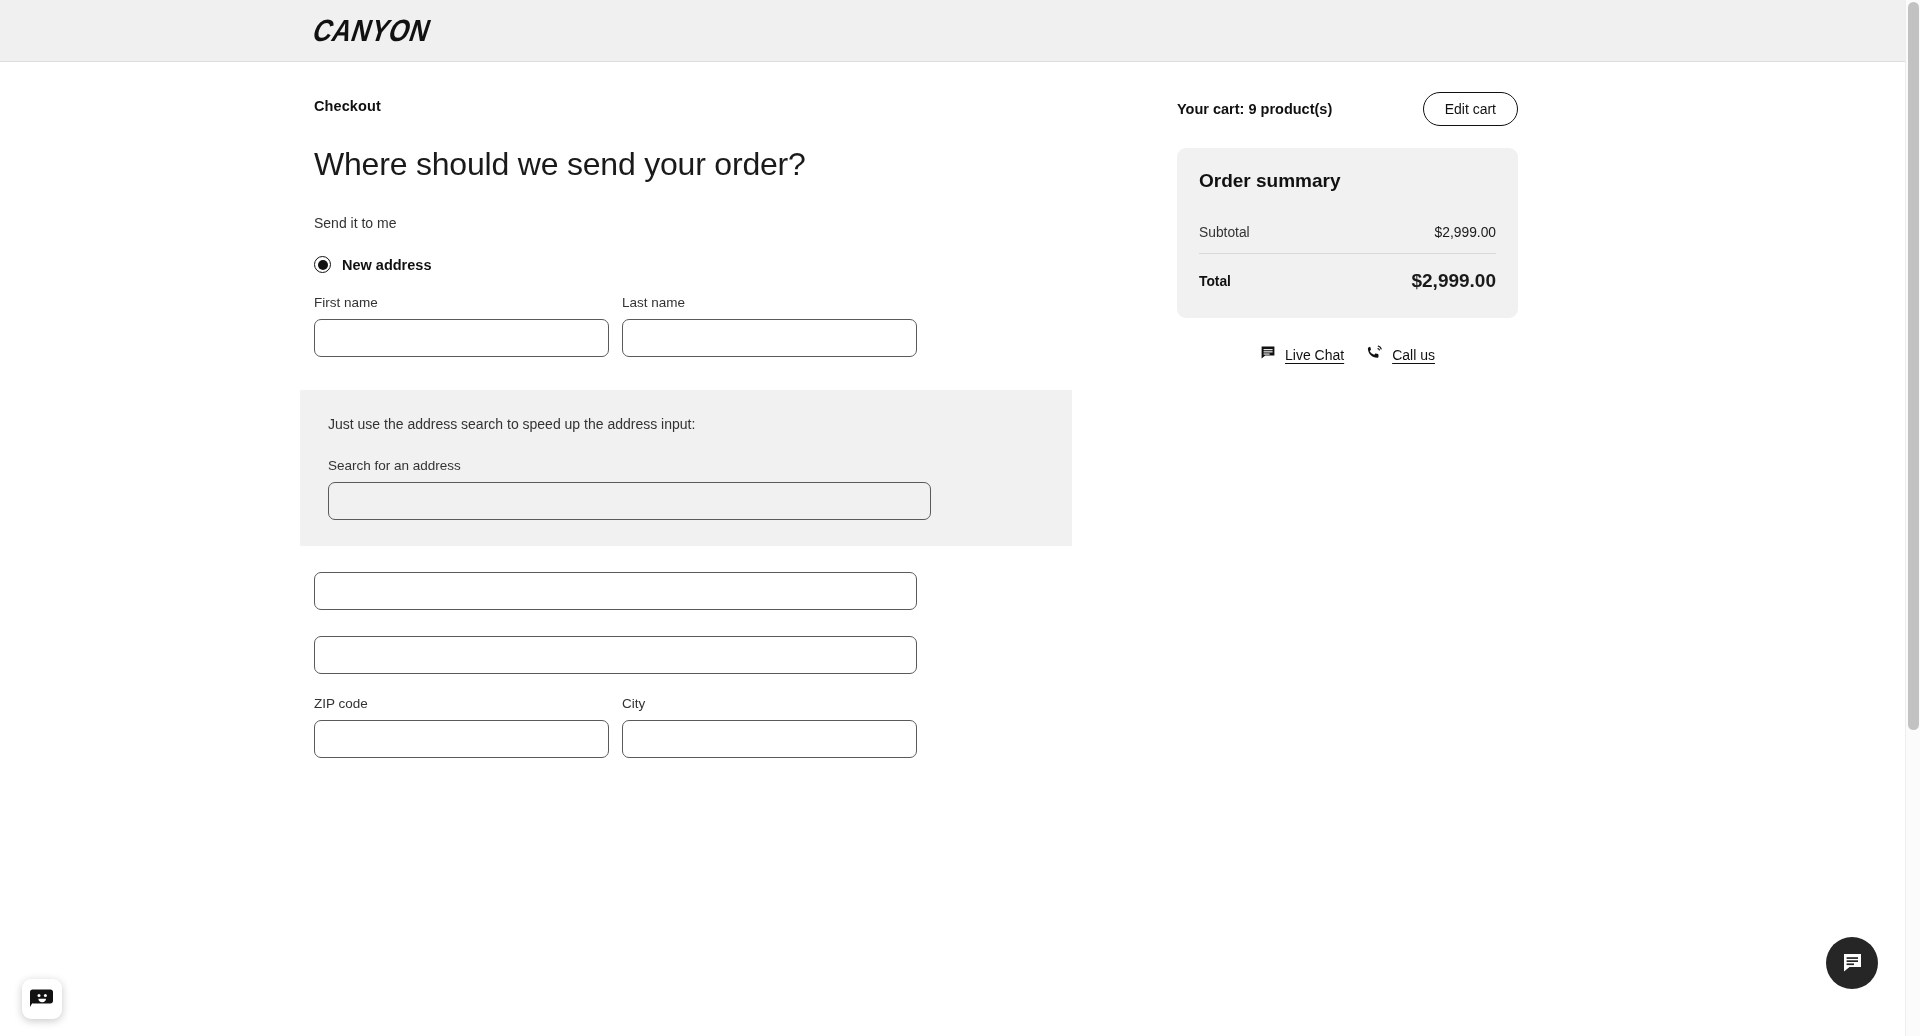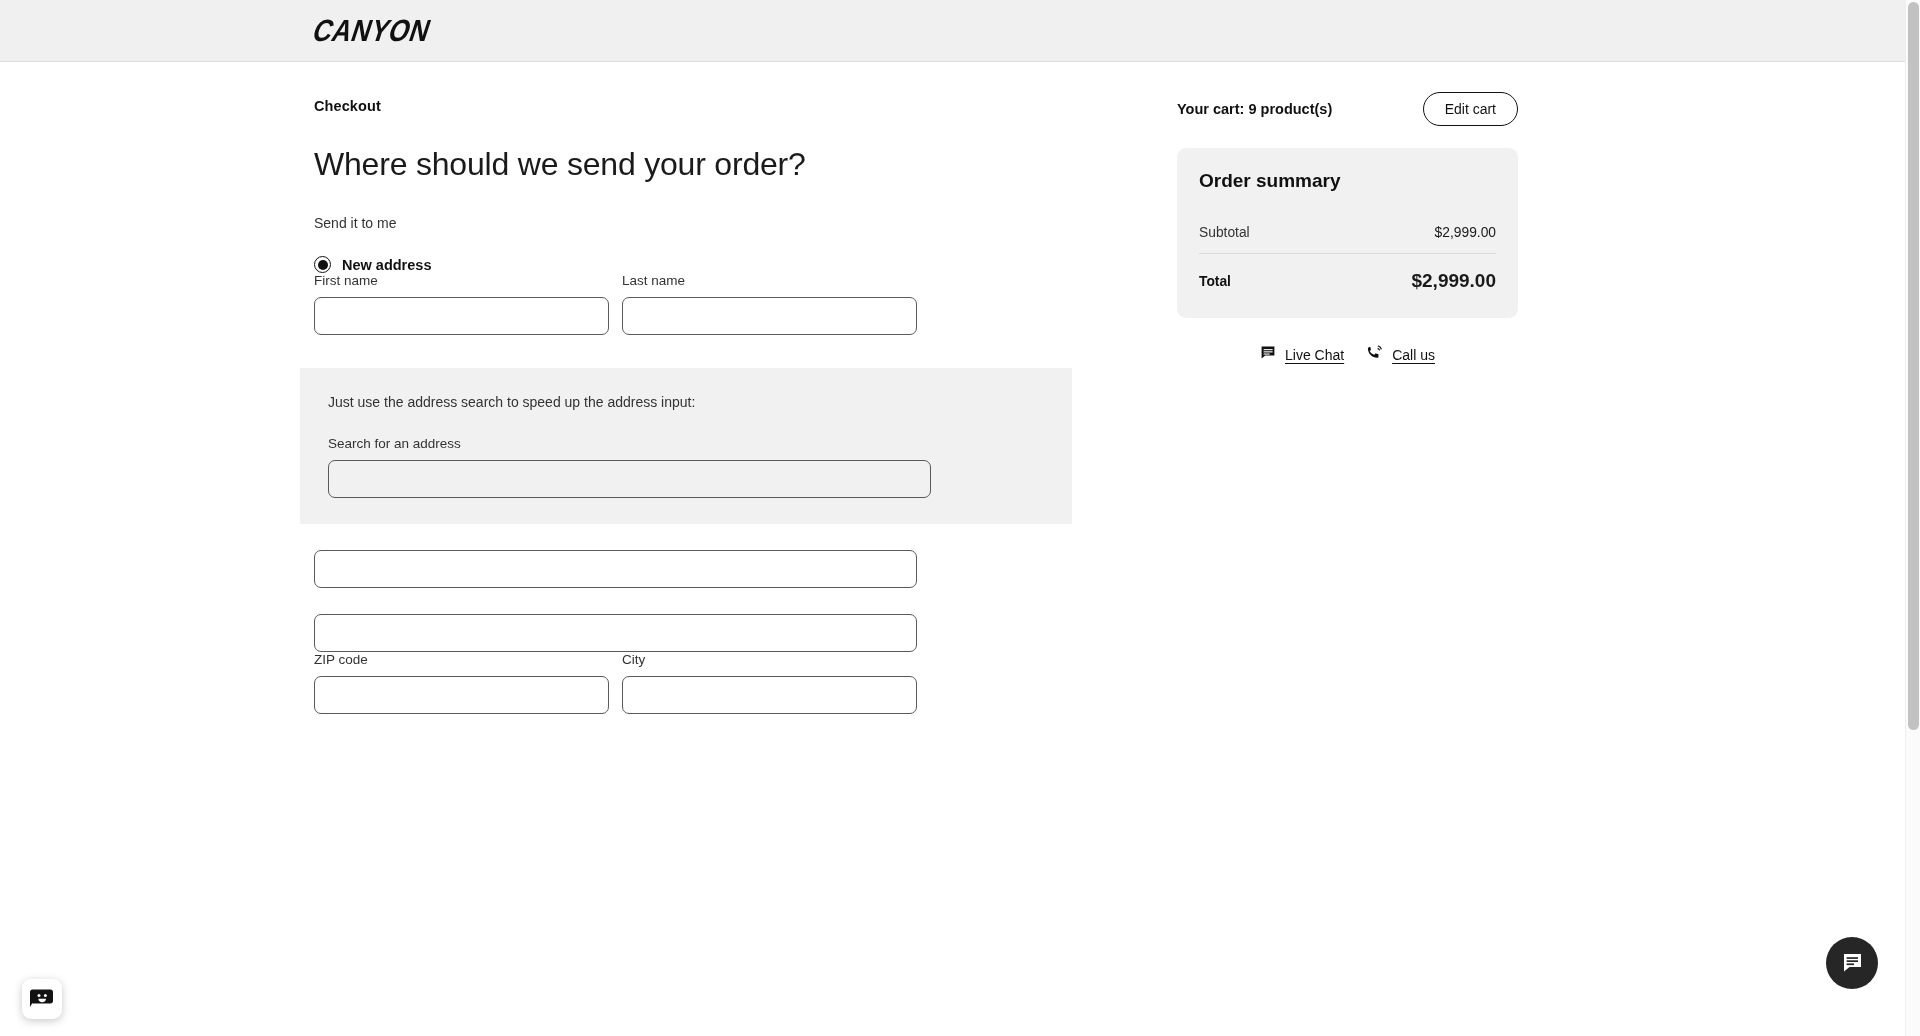--- a/index.html
+++ b/index.html
@@ -130,20 +130,21 @@
   }
   .radio-label {
     font-size: 14.5px;
     font-weight: 700;
     color: #111111;
   }
 
   .field-row {
     display: flex;
     gap: 13px;
+    margin-top: 22px;
   }
   .field { display: flex; flex-direction: column; }
   .field.half { width: 295px; }
   .field-label {
     font-size: 13.5px;
     color: #333333;
     margin-bottom: 9px;
   }
   .field-input {
     height: 38px;

